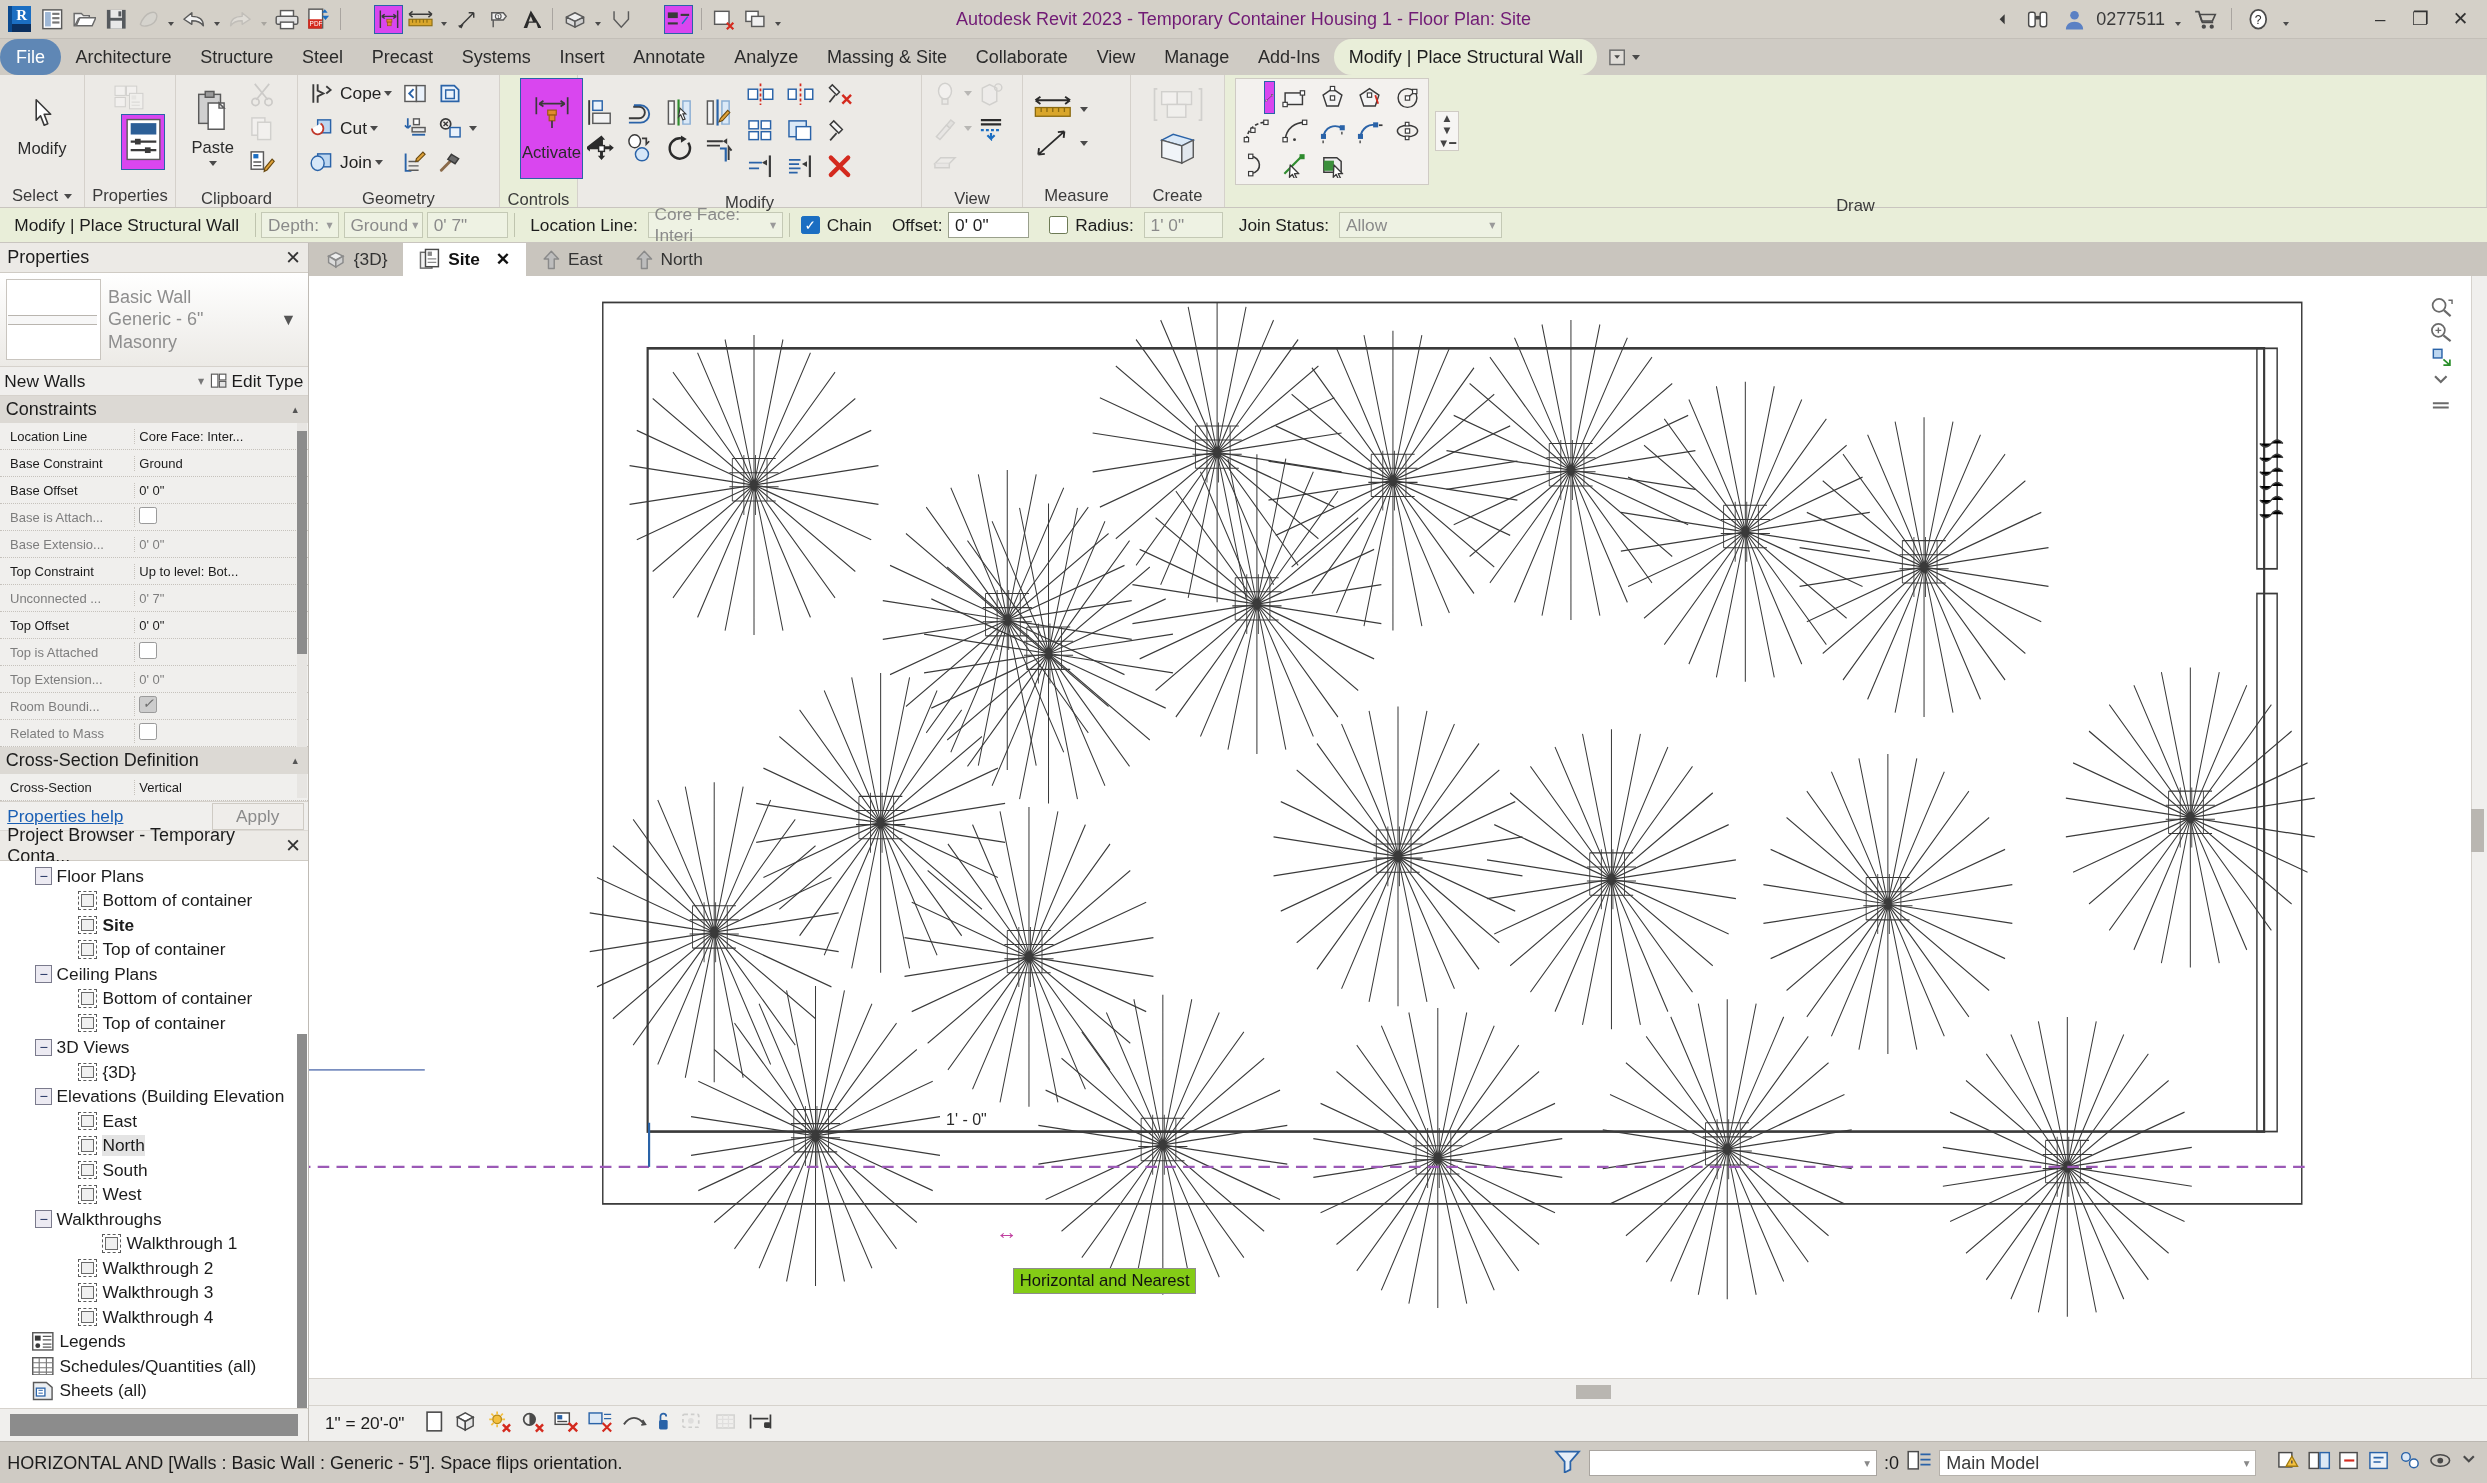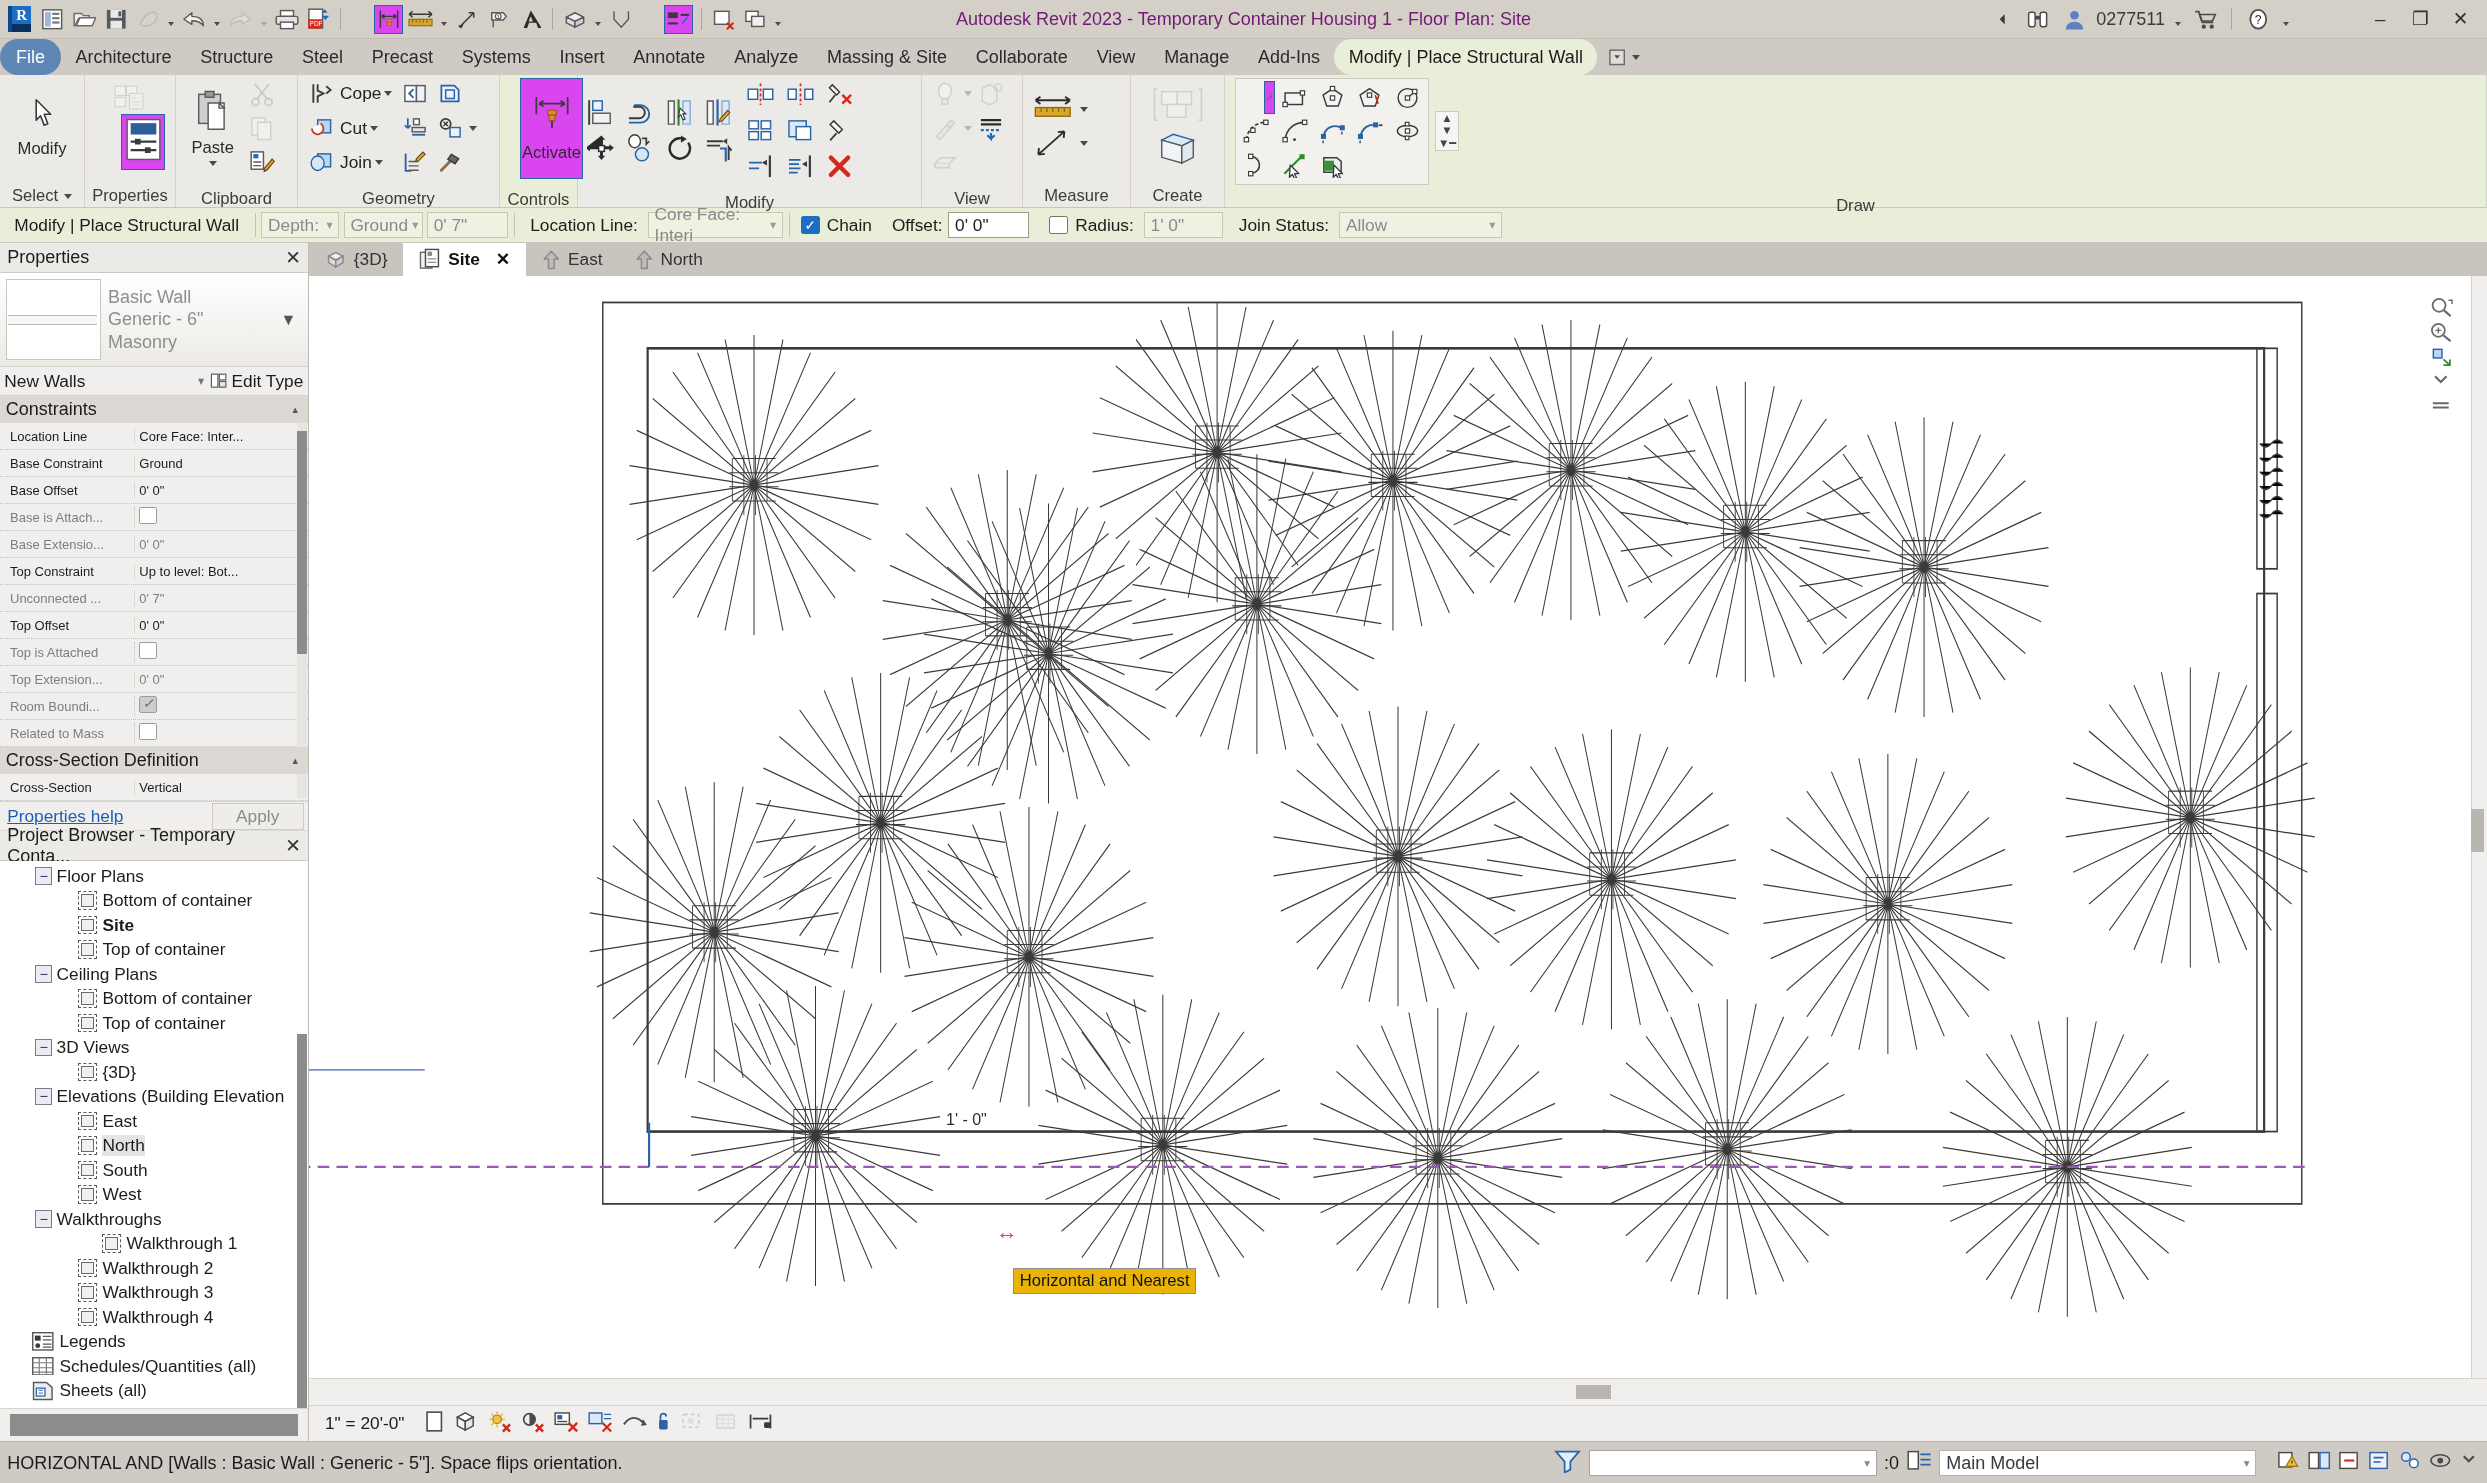--- a/index.html
+++ b/index.html
@@ -143,21 +143,21 @@
   .vtab .x { margin-left:8.6px; font-size:17.3px; font-weight:bold; }
   .canvas { flex:1; position:relative; background:#ffffff; overflow:hidden; }
   .navcube { position:absolute; right:26px; top:18.7px; width:40px; height:108px; }
   .navrow { height:24.5px; display:flex; align-items:center; justify-content:center; }
   .vscroll-v { position:absolute; right:2.9px; top:533px; width:13px; height:43px; background:#b9b6b1; }
   .hscroll { position:absolute; left:0; right:0; bottom:0; height:27px; background:#f0efed;
              border-top:0.7px solid #d6d2cc; display:flex; align-items:center; }
   .hthumb { width:35px; height:14.4px; background:#b9b6b1; margin-left:1267px; }
   .vbar { position:absolute; right:0; top:0; bottom:27px; width:16px; background:#f0efed;
           border-left:0.7px solid #d6d2cc; }
-  .tooltip { position:absolute; background:#eab308; border:0.7px solid #8d8d8d; padding:2.2px 5.8px;
+  .tooltip { position:absolute; background:#84cc16; border:0.7px solid #8d8d8d; padding:2.2px 5.8px;
              font-size:16.6px; color:#111; white-space:nowrap; }
   .dimtxt { position:absolute; font-size:16px; color:#2b2b2b; }
 
   .viewbar { height:36px; background:#f0efed; display:flex; align-items:center; gap:7.2px;
              flex:0 0 36px; border-top:0.7px solid #d6d2cc; padding-left:16px; }
   .scale { font-size:17.3px; color:#1c1c1c; padding-right:10px; }
 
   
   .statusbar { height:43px; background:#cfcbc4; display:flex; align-items:center; flex:0 0 43px;
                padding:0 7.2px; gap:8.6px; border-top:0.7px solid #bbb7b1; font-size:18px; }

